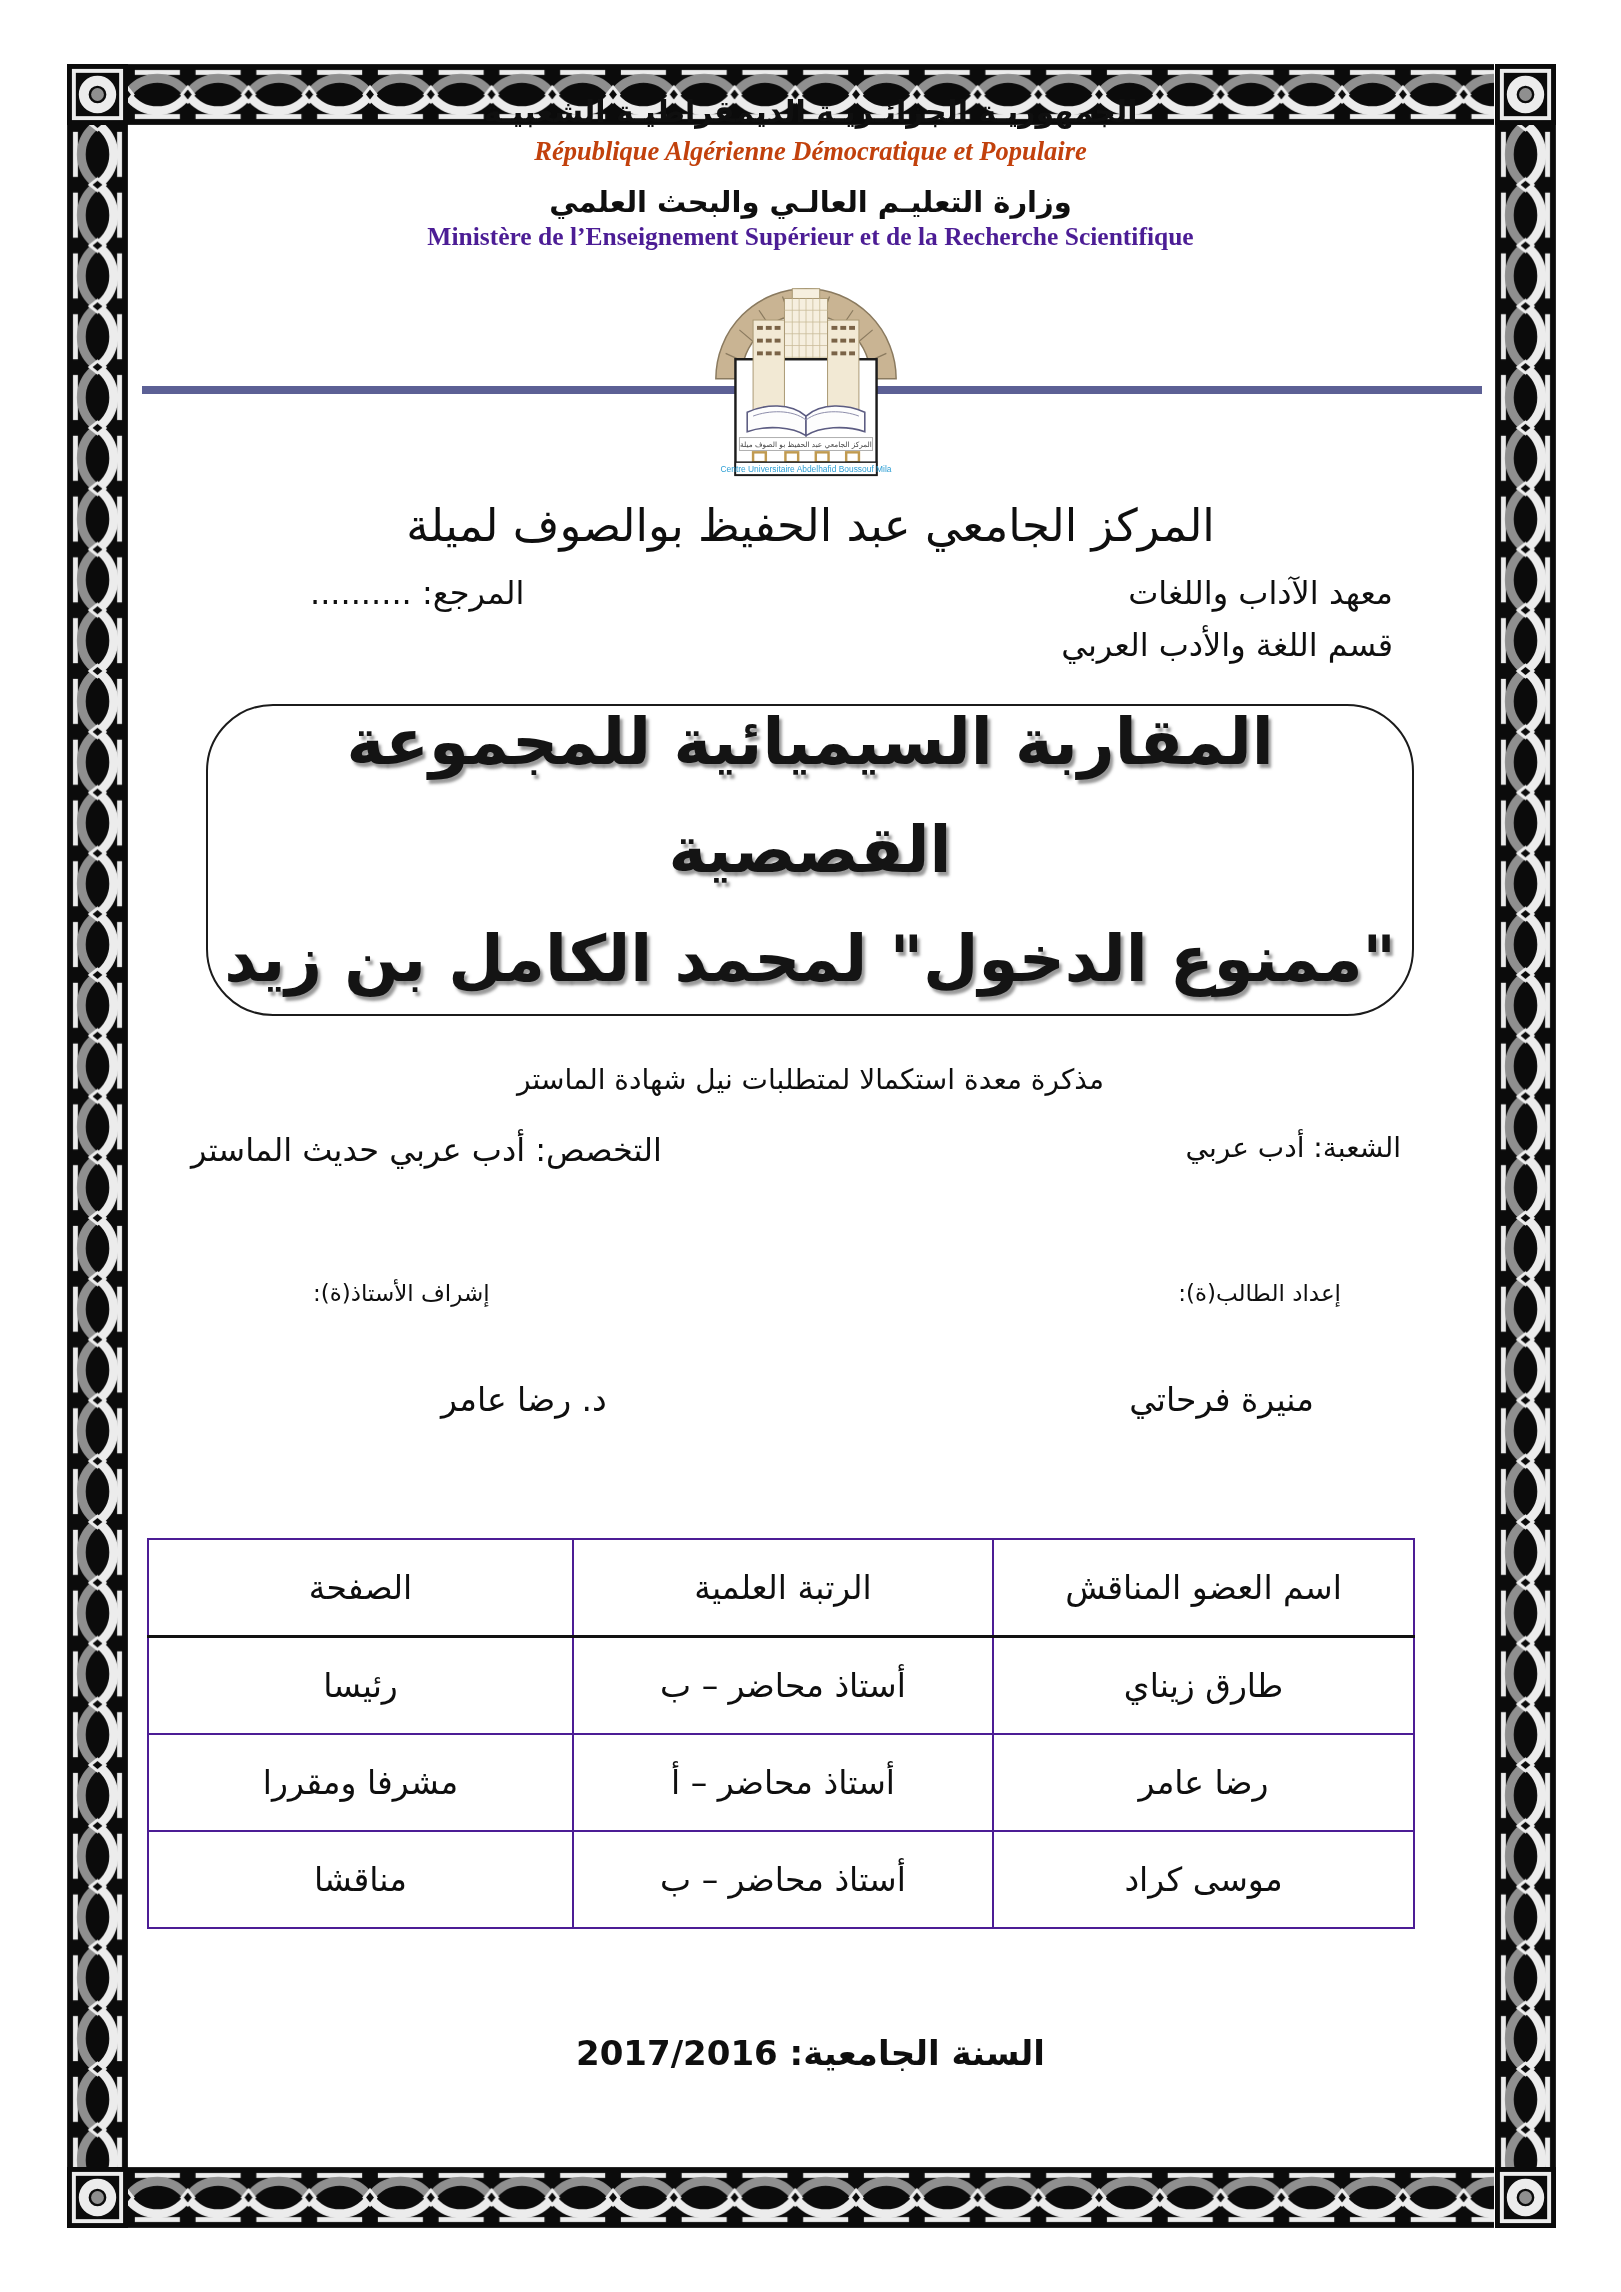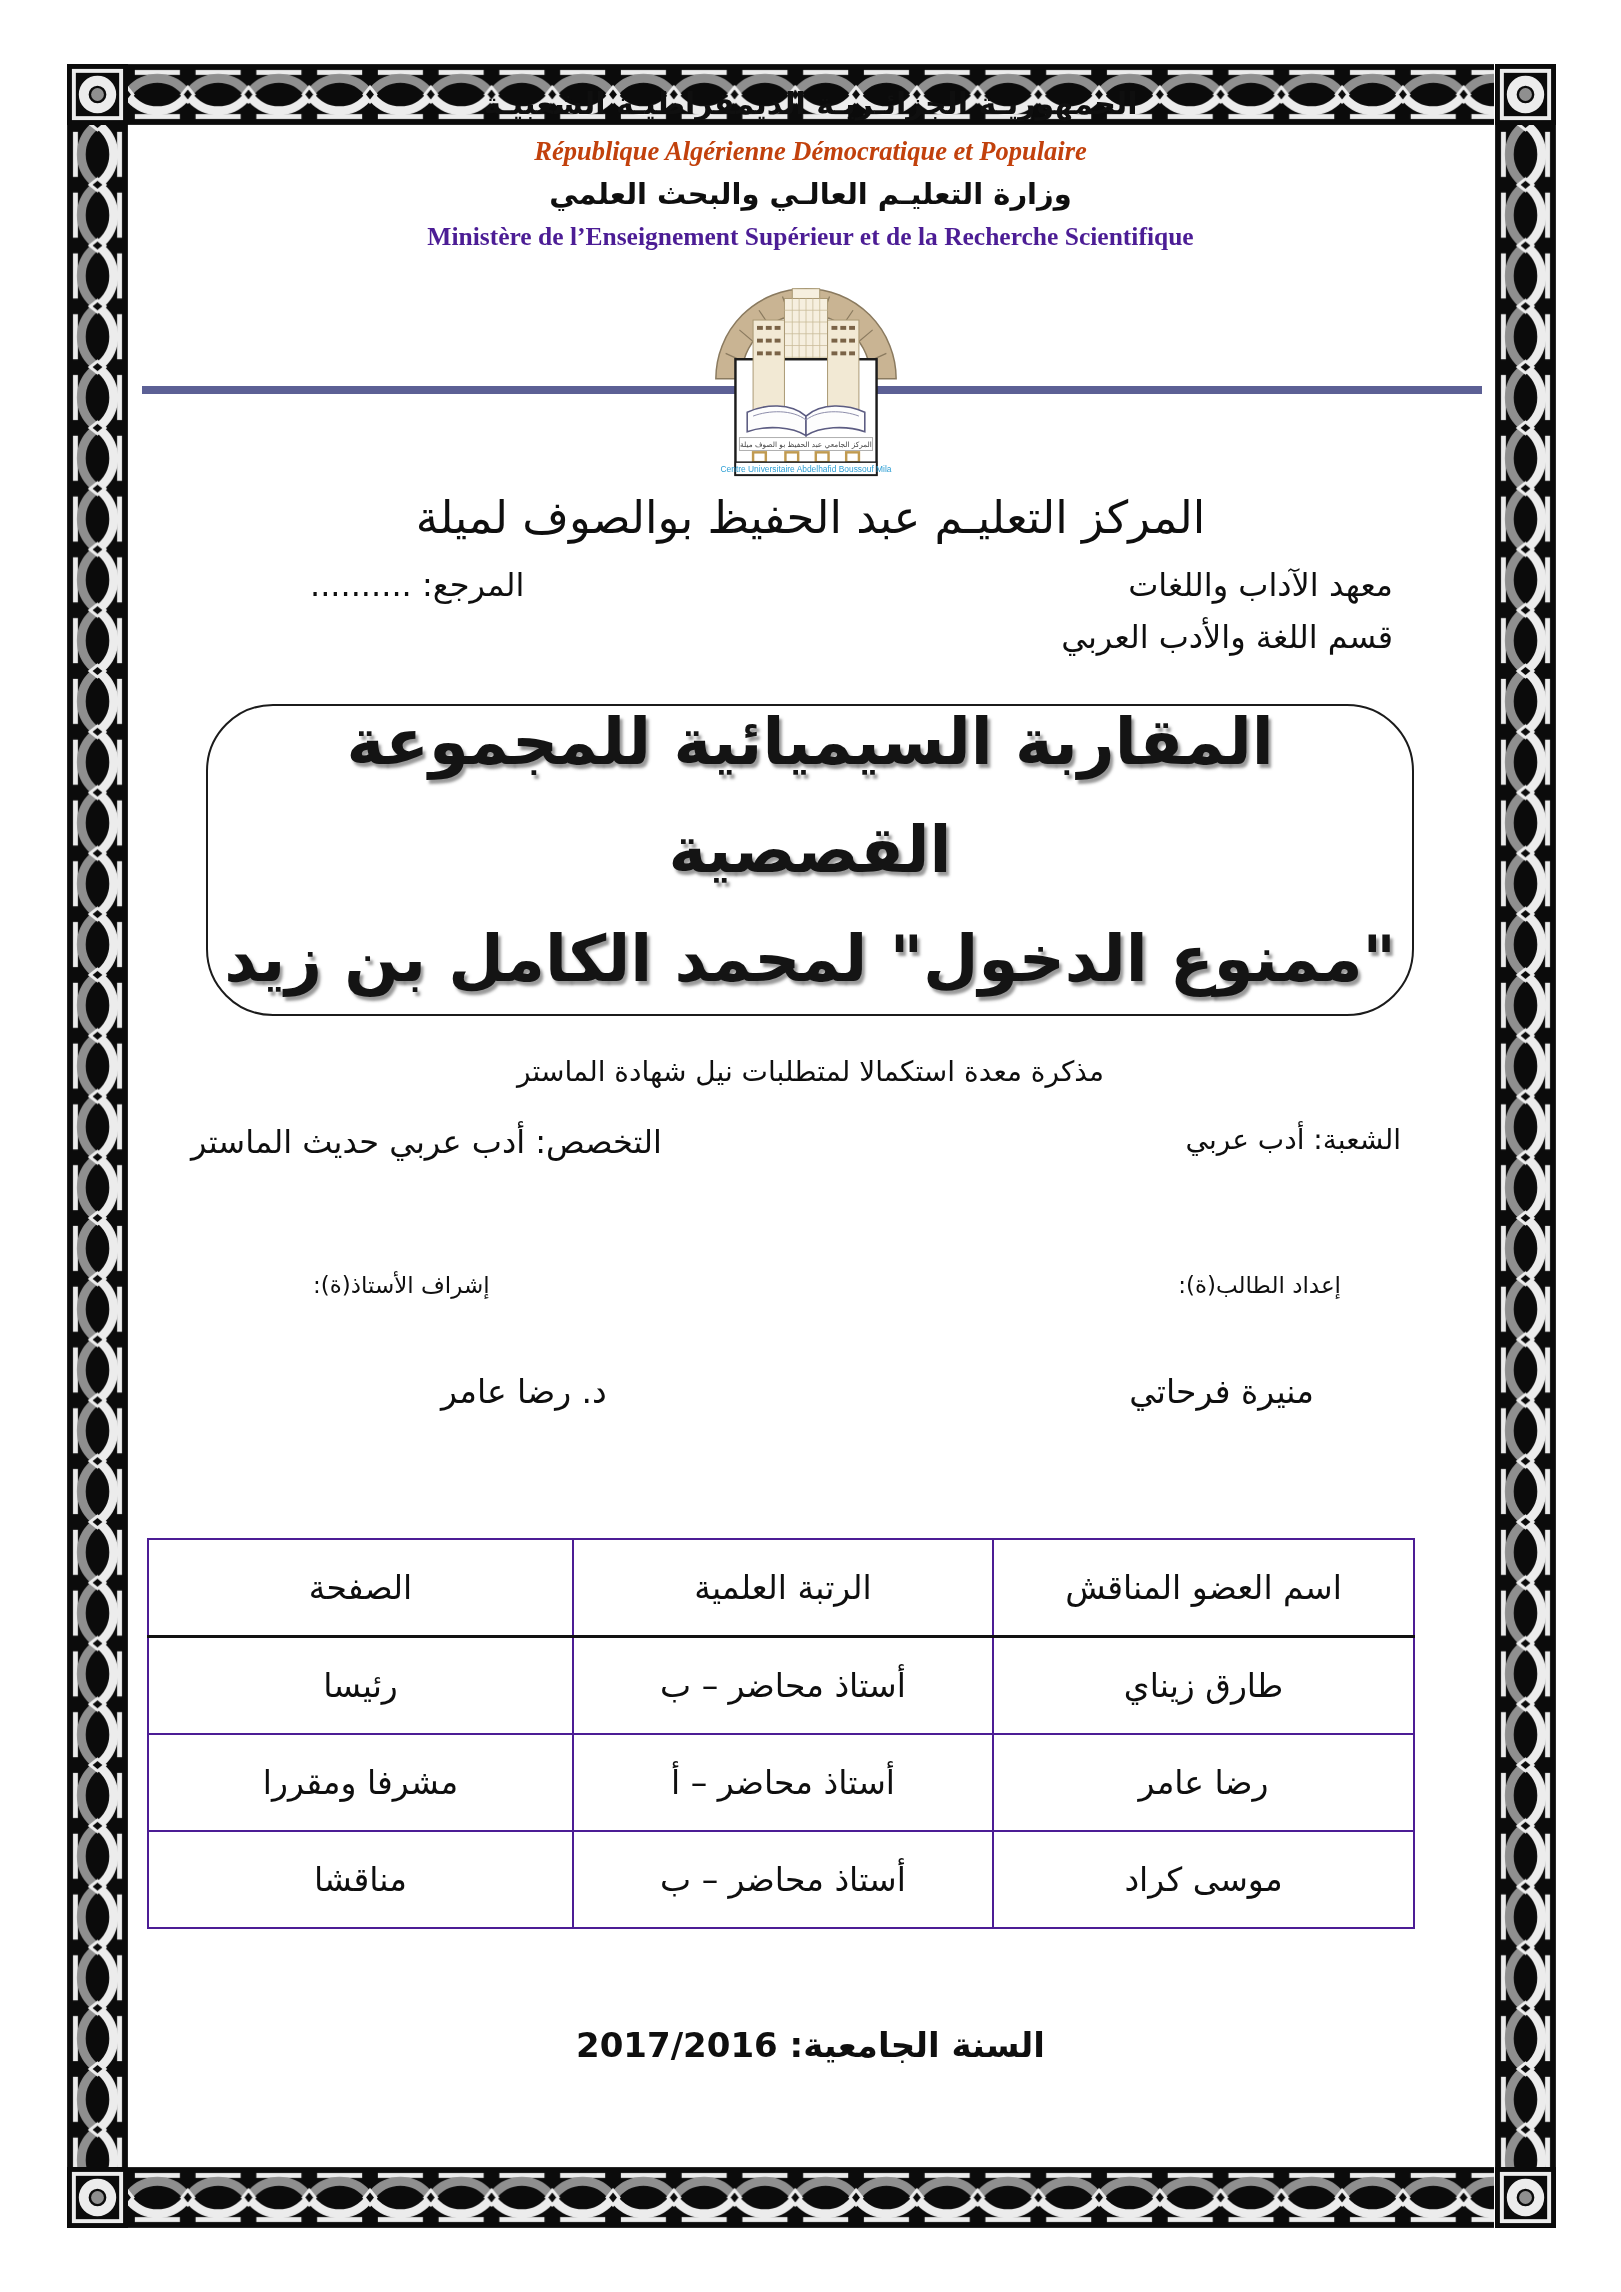--- a/index.html
+++ b/index.html
@@ -1,21 +1,21 @@
 <!DOCTYPE html>
 <html><head>
 <meta charset="utf-8">
 <style>
   html,body{margin:0;padding:0;}
   body{
     width:1621px;height:2293px;position:relative;background:#ffffff;
     font-family:"DejaVu Sans",sans-serif;overflow:hidden;
   }
   .abs{position:absolute;}
-  .ar{direction:rtl;font-family:"DejaVu Sans",sans-serif;color:#0f0f0f;}
+  .ar{direction:rtl;font-family:"DejaVu Sans",sans-serif;color:#0f0f0f;margin-top:8px;}
   .center{left:0;width:1621px;text-align:center;}
 
   
   .band{position:absolute;display:block;}
   .corner{position:absolute;display:block;}
 
   
   .h-ar1{top:86px;font-size:30px;font-weight:bold;}
   .h-fr1{top:136px;font-size:26.5px;font-weight:bold;font-family:"Liberation Serif",serif;color:#c2410c;font-style:italic;}
   .h-ar2{top:177px;font-size:29px;font-weight:bold;}
@@ -213,21 +213,21 @@
     <rect x="46" y="193" width="13" height="10"></rect>
     <rect x="79" y="193" width="13" height="10"></rect>
     <rect x="110" y="193" width="13" height="10"></rect>
     <rect x="141" y="193" width="13" height="10"></rect>
   </g>
 
   <rect x="28" y="203" width="144" height="13" fill="#ffffff" stroke="#1c1c1c" stroke-width="1.5"></rect>
   <text x="100" y="213" text-anchor="middle" font-size="8.6" fill="#2e9fd4" font-family="Liberation Sans, sans-serif">Centre Universitaire Abdelhafid Boussouf Mila</text>
 </svg>
 
-<div class="abs center ar center-name">المركز التعليـم عبد الحفيظ بوالصوف لميلة</div>
+<div class="abs center ar center-name">المركز الجامعي عبد الحفيظ بوالصوف لميلة</div>
 <div class="abs ar line-small institute">معهد الآداب واللغات</div>
 <div class="abs ar line-small reference">المرجع:  ..........</div>
 <div class="abs ar line-small department">قسم اللغة والأدب العربي</div>
 
 <div class="abs title-box">
   <div class="title-line">المقاربة السيميائية للمجموعة القصصية</div>
   <div class="title-line">"ممنوع الدخول" لمحمد الكامل بن زيد</div>
 </div>
 
 <div class="abs center ar note">مذكرة معدة استكمالا لمتطلبات نيل شهادة الماستر</div>

